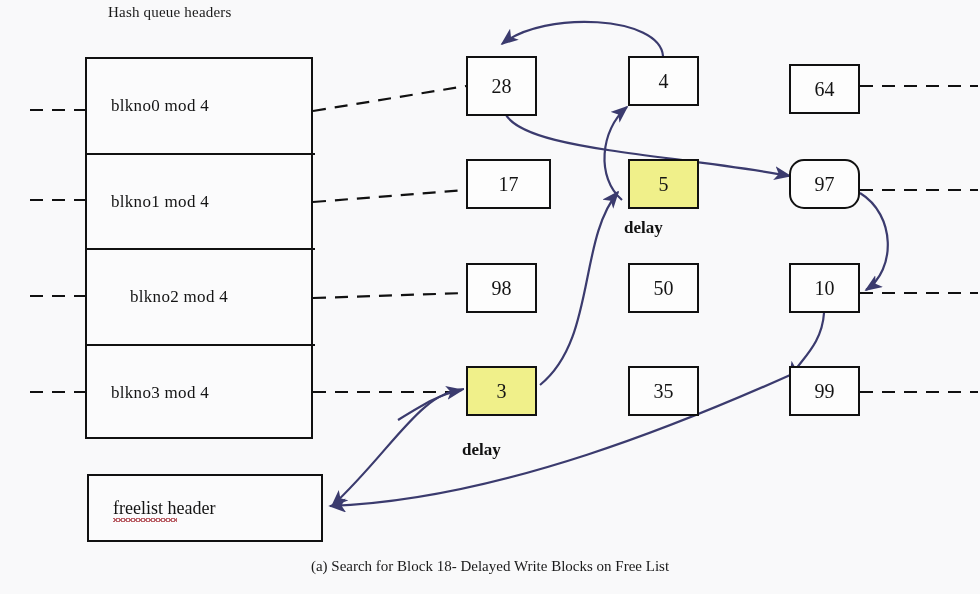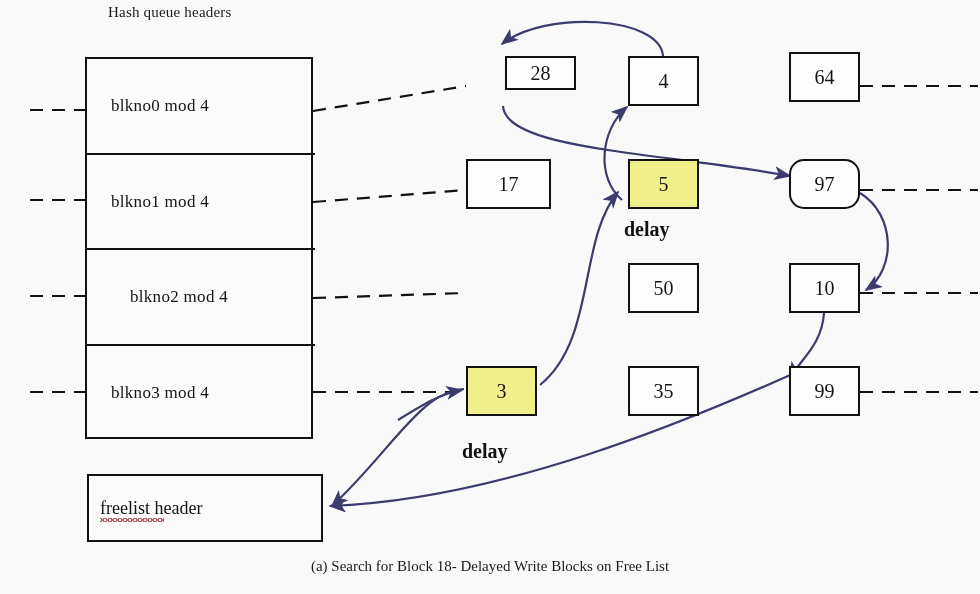--- a/index.html
+++ b/index.html
@@ -65,21 +65,21 @@
     position: absolute;
     left: 87px;
     top: 474px;
     width: 236px;
     height: 68px;
     border: 2px solid #111111;
     box-sizing: border-box;
     background: #fbfbfc;
     display: flex;
     align-items: center;
-    padding-left: 11px;
+    padding-left: 24px;
     font-size: 18px;
     color: #141414;
   }
   .freelist-text {
     position: relative;
     display: inline-block;
   }
   .freelist-text::after {
     content: "";
     position: absolute;
@@ -105,21 +105,21 @@
     justify-content: center;
     font-size: 20px;
     color: #141414;
     font-family: "Liberation Serif", "DejaVu Serif", serif;
   }
   .blk.delayed {
     background: #f0f08a;
   }
   .delay-label {
     position: absolute;
-    font-size: 20px;
+    font-size: 17px;
     font-weight: bold;
     color: #111111;
     font-family: "Liberation Serif", "DejaVu Serif", serif;
   }
   .caption {
     position: absolute;
     left: 0;
     top: 558px;
     width: 980px;
     text-align: center;
@@ -197,46 +197,49 @@
     </div>
     <div class="hash-row r3">
       <span>blkno3 mod 4</span>
     </div>
   </div>
 
   <div class="freelist-box">
     <span class="freelist-text">freelist header</span>
   </div>
 
-  <div class="blk" style="left:466px; top:56px; width:71px; height:34px;margin-left:39px;">
+  <div class="blk" style="left:466px; top:56px; width:71px; height:60px;">
     <span>28</span>
   </div>
   <div class="blk" style="left:466px; top:159px; width:85px; height:50px;">
     <span>17</span>
   </div>
+  <div class="blk" style="left:466px; top:263px; width:71px; height:50px;">
+    <span>98</span>
+  </div>
   <div class="blk delayed" style="left:466px; top:366px; width:71px; height:50px;">
     <span>3</span>
   </div>
   <div class="delay-label" style="left:462px; top:440px;">delay</div>
 
   <div class="blk" style="left:628px; top:56px; width:71px; height:50px;">
     <span>4</span>
   </div>
   <div class="blk delayed" style="left:628px; top:159px; width:71px; height:50px;">
     <span>5</span>
   </div>
   <div class="blk" style="left:628px; top:263px; width:71px; height:50px;">
     <span>50</span>
   </div>
   <div class="blk" style="left:628px; top:366px; width:71px; height:50px;">
     <span>35</span>
   </div>
   <div class="delay-label" style="left:624px; top:218px;">delay</div>
 
-  <div class="blk" style="left:789px; top:52px; width:71px; height:50px;">
+  <div class="blk" style="left:789px; top:64px; width:71px; height:50px;">
     <span>64</span>
   </div>
   <div class="blk" style="left:789px; top:159px; width:71px; height:50px;border-radius:15px;">
     <span>97</span>
   </div>
   <div class="blk" style="left:789px; top:263px; width:71px; height:50px;">
     <span>10</span>
   </div>
   <div class="blk" style="left:789px; top:366px; width:71px; height:50px;">
     <span>99</span>

